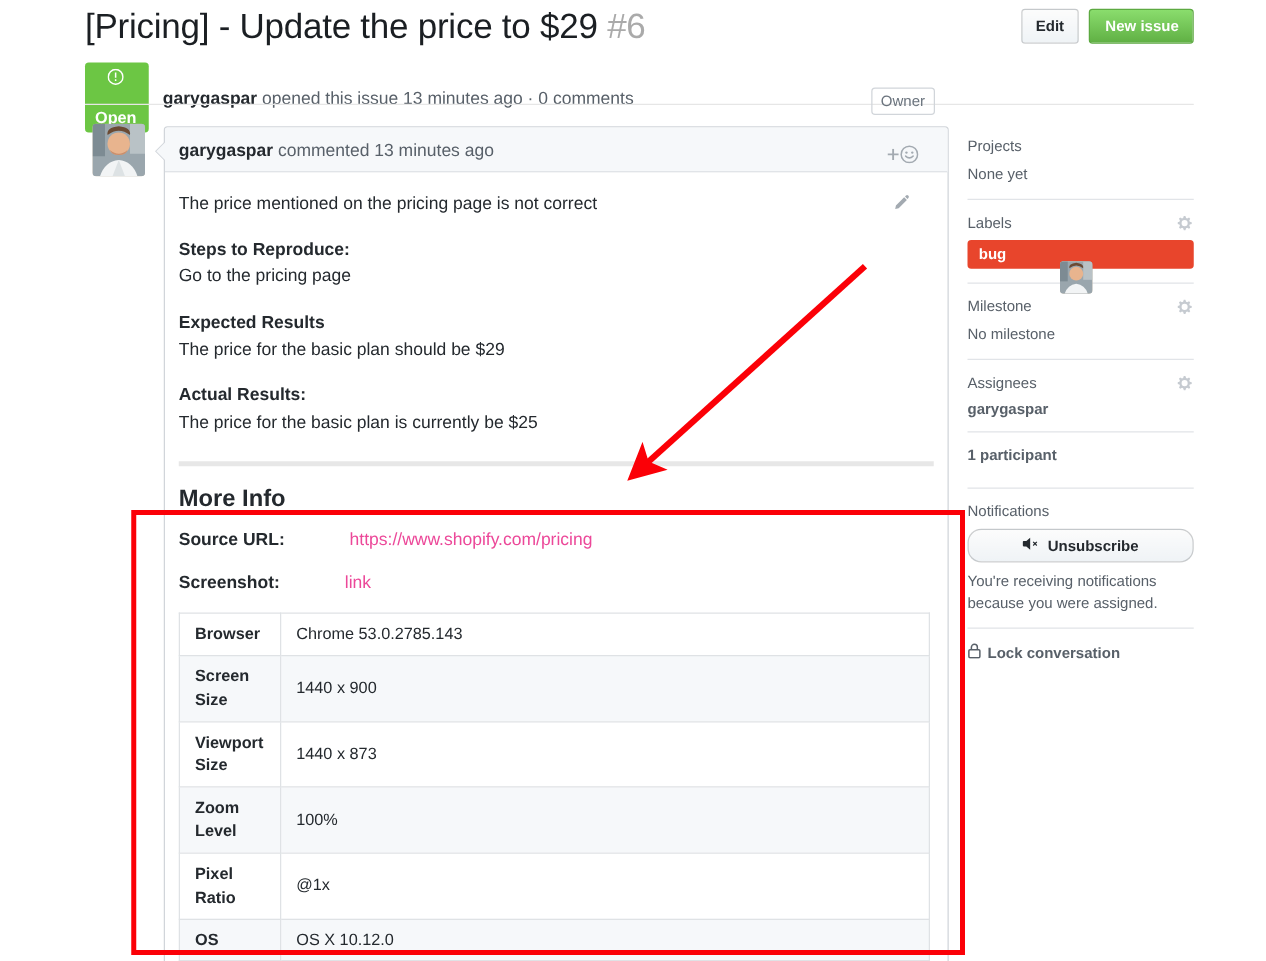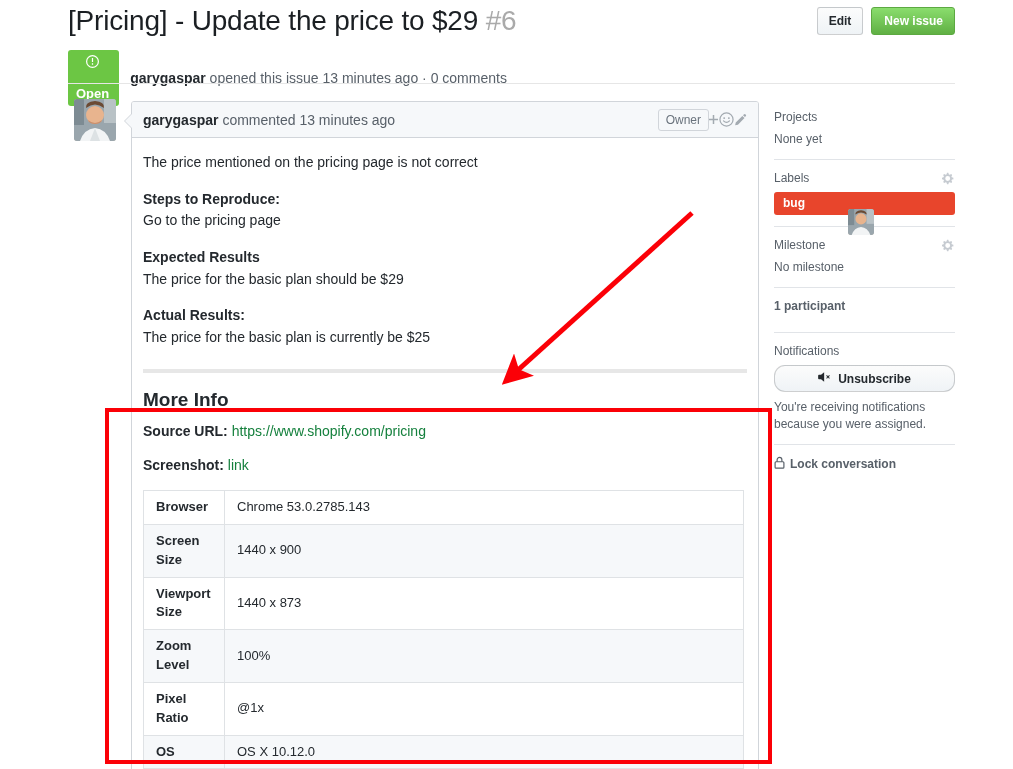--- a/index.html
+++ b/index.html
@@ -133,21 +133,21 @@
     align-items: center;
     justify-content: space-between;
     background: #f6f8fa;
     border-bottom: 1px solid #d1d5da;
     border-radius: 2px 2px 0 0;
     padding: 8px 10px 8px 11px;
     height: 36px;
   }
   .comment-head-left { font-size: 14px; color: #586069; line-height: 20px; }
   .comment-head-left b { color: #24292e; font-weight: bold; }
-  .comment-head-right { display: flex; align-items: center; gap: 0; }
+  .comment-head-right { display: flex; align-items: center; gap: 24px; flex-direction: column; }
   .owner-badge {
     font-size: 12px;
     color: #6a737d;
     border: 1px solid #d1d5da;
     border-radius: 3px;
     padding: 1px 7px;
     line-height: 18px;
   }
   .icon-btn {
     color: #9aa0a6;
@@ -176,21 +176,21 @@
   }
   .h-more-info {
     font-size: 19px;
     font-weight: bold;
     margin: 0 0 9px 0;
     line-height: 1.2;
     color: #24292e;
   }
   .kv { margin-bottom: 13px; font-size: 14px; }
   .kv b { font-weight: bold; }
-  .kv a { color: #15803d; text-decoration: none; }
+  .kv a { color: #ec4899; text-decoration: none; margin-left: 48px; }
 
   table.info {
     border-collapse: collapse;
     width: 601px;
     font-size: 13px;
     margin-top: 4px;
   }
   table.info td {
     border: 1px solid #dfe2e5;
     padding: 7px 12px;
@@ -444,20 +444,43 @@
         <span>Milestone</span>
         <span class="gear">
           <svg width="13" height="13" viewBox="0 0 16 16" fill="#c6cbd1" aria-hidden="true">
             <path d="M14 8.77v-1.6l-1.94-.64-.45-1.09.88-1.84-1.13-1.13-1.81.91-1.09-.45-.69-1.92h-1.6l-.63 1.94-1.11.45-1.84-.88-1.13 1.13.91 1.81-.45 1.09L0 7.23v1.59l1.94.64.45 1.09-.88 1.84 1.13 1.13 1.81-.91 1.09.45.69 1.92h1.59l.63-1.94 1.11-.45 1.84.88 1.13-1.13-.92-1.81.47-1.09L14 8.75v.02zM7 11a3 3 0 110-6 3 3 0 010 6z"></path>
           </svg>
         </span>
       </div>
       <div class="sb-val">No milestone</div>
     </div>
 
+    <div class="sb-sec">
+      <div class="sb-head">
+        <span>Assignees</span>
+        <span class="gear">
+          <svg width="13" height="13" viewBox="0 0 16 16" fill="#c6cbd1" aria-hidden="true">
+            <path d="M14 8.77v-1.6l-1.94-.64-.45-1.09.88-1.84-1.13-1.13-1.81.91-1.09-.45-.69-1.92h-1.6l-.63 1.94-1.11.45-1.84-.88-1.13 1.13.91 1.81-.45 1.09L0 7.23v1.59l1.94.64.45 1.09-.88 1.84 1.13 1.13 1.81-.91 1.09.45.69 1.92h1.59l.63-1.94 1.11-.45 1.84.88 1.13-1.13-.92-1.81.47-1.09L14 8.75v.02zM7 11a3 3 0 110-6 3 3 0 010 6z"></path>
+          </svg>
+        </span>
+      </div>
+      <div class="assignee">
+        <span class="avatar small">
+          <svg width="20" height="20" viewBox="0 0 42 42" aria-hidden="true">
+            <rect width="42" height="42" fill="#9aa6ad"></rect>
+            <rect x="0" y="0" width="10" height="26" fill="#7d8b93"></rect>
+            <rect x="30" y="0" width="12" height="24" fill="#b9c2c6"></rect>
+            <circle cx="21" cy="16" r="9" fill="#e8b48e"></circle>
+            <path d="M12 9 q9 -7 18 0 q1 -6 -9 -7 q-10 1 -9 7z" fill="#6b4a33"></path>
+            <path d="M6 42 q4 -12 15 -13 q11 1 15 13z" fill="#f2f4f5"></path>
+          </svg>
+        </span>
+        <span>garygaspar</span>
+      </div>
+    </div>
 
     <div class="sb-sec">
       <div class="participants-title">1 participant</div>
       <span class="avatar part">
         <svg width="26" height="26" viewBox="0 0 42 42" aria-hidden="true">
           <rect width="42" height="42" fill="#9aa6ad"></rect>
           <rect x="0" y="0" width="10" height="26" fill="#7d8b93"></rect>
           <rect x="30" y="0" width="12" height="24" fill="#b9c2c6"></rect>
           <circle cx="21" cy="16" r="9" fill="#e8b48e"></circle>
           <path d="M12 9 q9 -7 18 0 q1 -6 -9 -7 q-10 1 -9 7z" fill="#6b4a33"></path>

